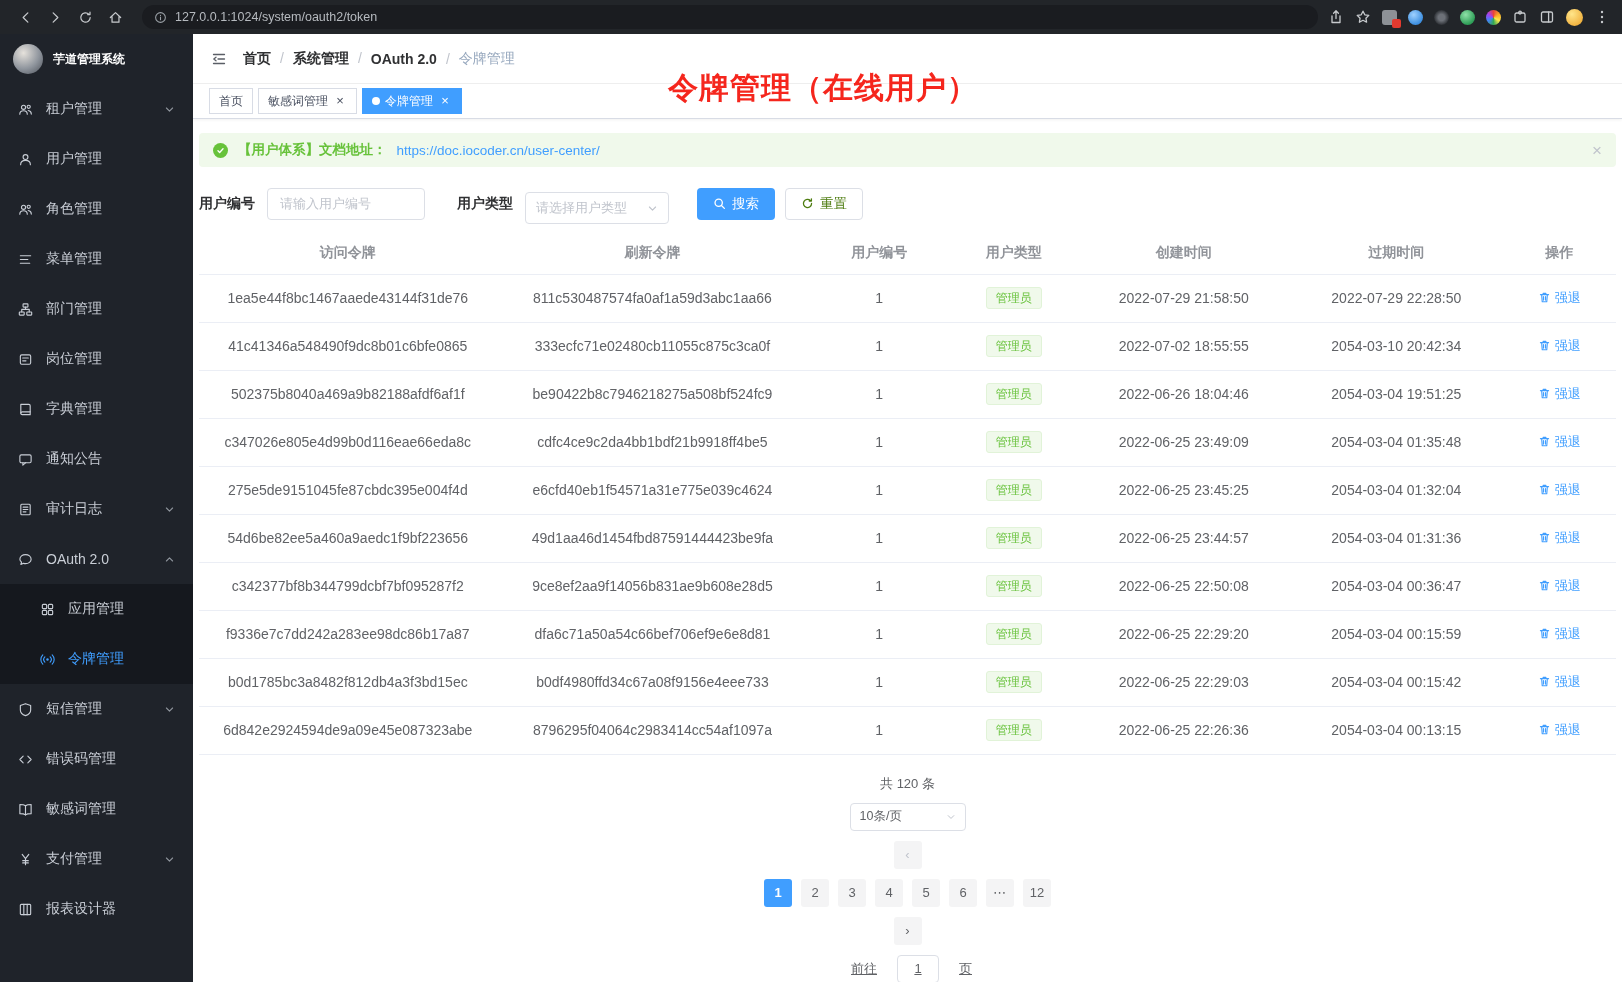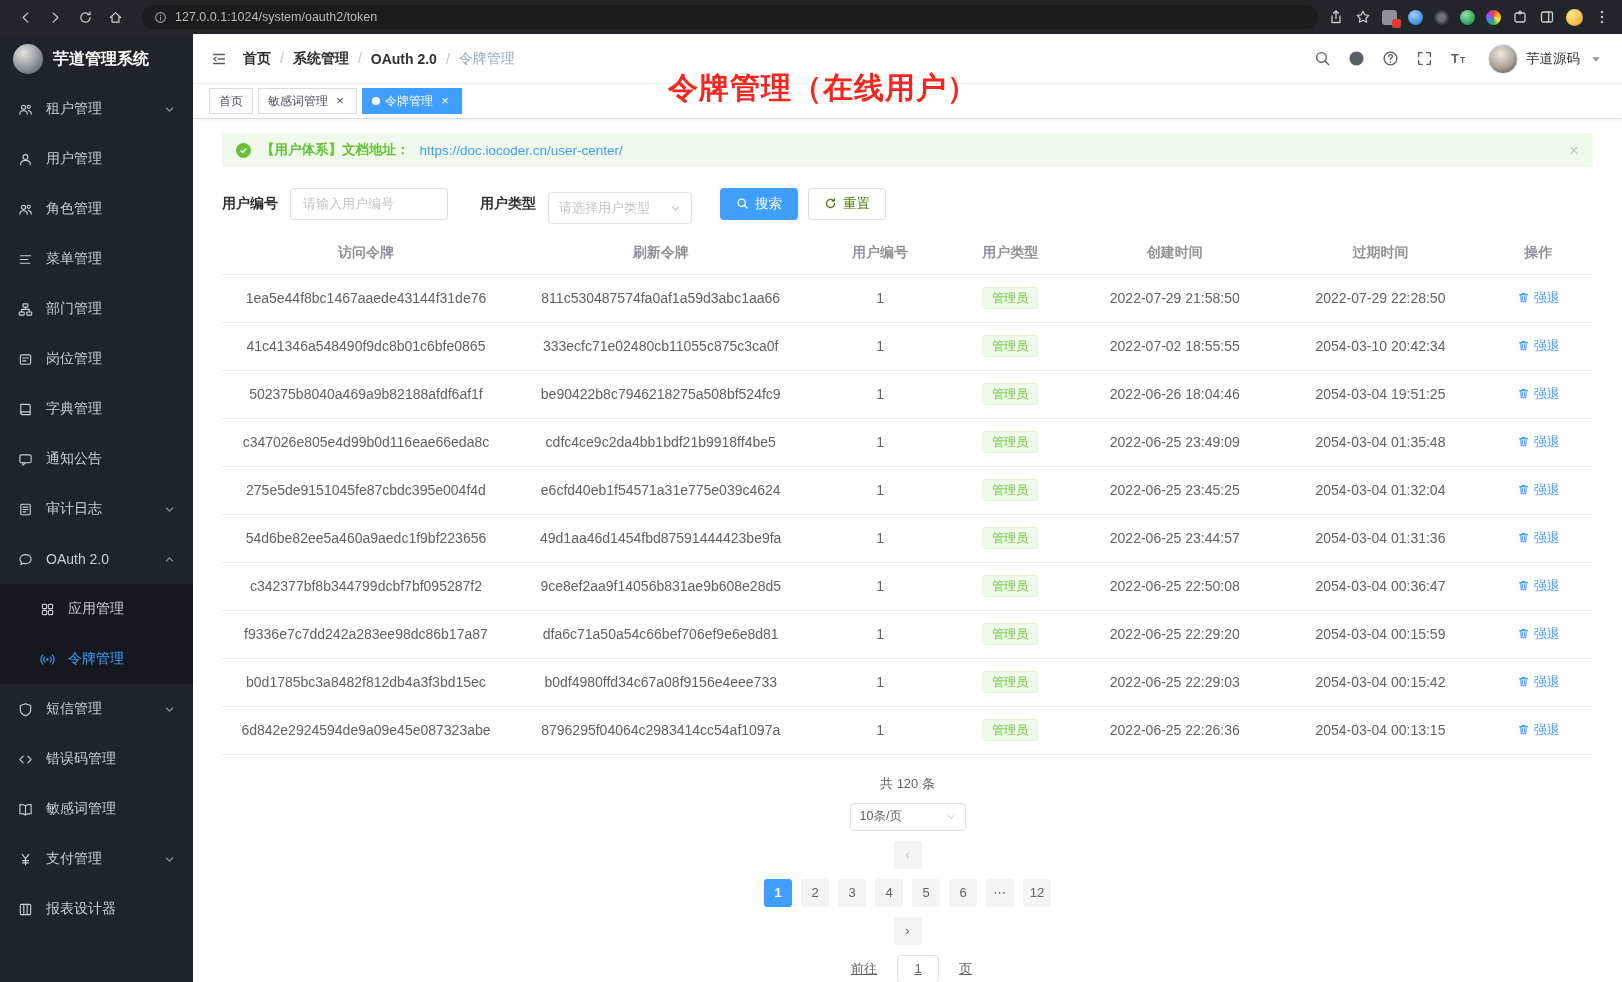--- a/index.html
+++ b/index.html
@@ -32,21 +32,21 @@
   .ext-rainbow { background:conic-gradient(#e8453c,#f9a825,#fbe94c,#34a853,#4285f4,#a142f4,#e8453c); }
   .emoji-av { width:17px; height:17px; border-radius:50%;
               background:radial-gradient(circle at 35% 30%, #ffe58a, #f0b13e 75%); cursor:pointer; }
 
   
   .app { display:flex; height:948px; }
   .sidebar { width:193px; background:#1f232a; flex-shrink:0; display:flex; flex-direction:column; }
   .logo-row { height:50px; display:flex; align-items:center; padding:0 13px; gap:10px; cursor:pointer; }
   .logo-av { width:30px; height:30px; border-radius:50%;
              background:radial-gradient(circle at 35% 30%, #e6e2dc, #8f959d 55%, #4a4f57); }
-  .logo-title { color:#fff; font-size:16px; font-weight:700; white-space:nowrap; }
+  .logo-title { color:#fff; font-size:12px; font-weight:700; white-space:nowrap; }
   .menu { flex:1; overflow:hidden; }
   .menu-item { height:50px; display:flex; align-items:center; padding:0 18px; gap:13px;
                color:#c9ced6; font-size:14px; cursor:pointer; }
   .menu-item .mi { width:15px; height:15px; stroke-width:1.2; }
   .menu-item .chev { margin-left:auto; width:11px; height:11px; color:#8f959d; stroke-width:1.6; }
   .menu-item.sub { background:#15181e; padding-left:40px; }
   .menu-item.active { color:#409eff; }
 
   .main { flex:1; display:flex; flex-direction:column; background:#fff; min-width:0; }
 
@@ -71,21 +71,21 @@
           border-bottom:1px solid #d8dce5; box-shadow:0 1px 3px rgba(0,0,0,.06); background:#fff; }
   .tab { height:26px; display:inline-flex; align-items:center; gap:5px; padding:0 9px;
          border:1px solid #d8dce5; background:#fff; color:#495060; font-size:12px; cursor:pointer; }
   .tab .dot { display:none; width:8px; height:8px; border-radius:50%; background:#fff; }
   .tab.active { background:#409eff; border-color:#409eff; color:#fff; }
   .tab.active .dot { display:inline-block; }
   .tab .close { display:none; font-size:13px; width:14px; text-align:center; line-height:14px; }
   .tab.closable .close { display:inline-block; }
 
   
-  .content { flex:1; padding:14px 29px; overflow:hidden; }
+  .content { flex:1; padding:14px 6px; overflow:hidden; }
   .alert { height:34px; background:#f0f9eb; border-radius:4px; display:flex; align-items:center;
            padding:0 14px; gap:10px; margin-bottom:16px; }
   .alert .check { width:15px; height:15px; border-radius:50%; background:#67c23a; color:#fff;
                   display:flex; align-items:center; justify-content:center; flex-shrink:0; }
   .alert .check svg { width:9px; height:9px; stroke-width:2.4; }
   .alert-text { color:#67c23a; font-size:13.5px; font-weight:700; }
   .alert-link { color:#409eff; font-size:13.5px; text-decoration:none; cursor:pointer; }
   .alert .close-x { margin-left:auto; color:#c0c4cc; font-size:17px; cursor:pointer; line-height:1; }
 
   .filters { display:flex; align-items:center; margin:2px 0 6px; }
@@ -503,44 +503,20 @@
     <header class="navbar">
       <svg class="ic hamburger">
           <use href="#hamburger-icon"></use>
         </svg>
       <nav class="crumbs">
         <span class="crumb">首页</span>
           <span class="crumb">系统管理</span>
           <span class="crumb">OAuth 2.0</span>
           <span class="crumb current">令牌管理</span>
       </nav>
-      <div class="nav-right">
-        <svg class="ic tool">
-            <use href="#search-icon"></use>
-          </svg>
-          <svg class="ic tool">
-            <use href="#github-icon"></use>
-          </svg>
-          <svg class="ic tool">
-            <use href="#help-icon"></use>
-          </svg>
-          <svg class="ic tool">
-            <use href="#fullscreen-icon"></use>
-          </svg>
-          <svg class="ic tool">
-            <use href="#fontsize-icon"></use>
-          </svg>
-        <span class="user-chip">
-          <span class="user-av"></span>
-          <span class="user-name">芋道源码</span>
-          <svg class="ic user-caret">
-              <use href="#caret-down-icon"></use>
-            </svg>
-        </span>
-      </div>
     </header>
 
     <div class="tags">
       <span class="tab">
 
         <span>首页</span>
 
       </span>
         <span class="tab closable">
 

